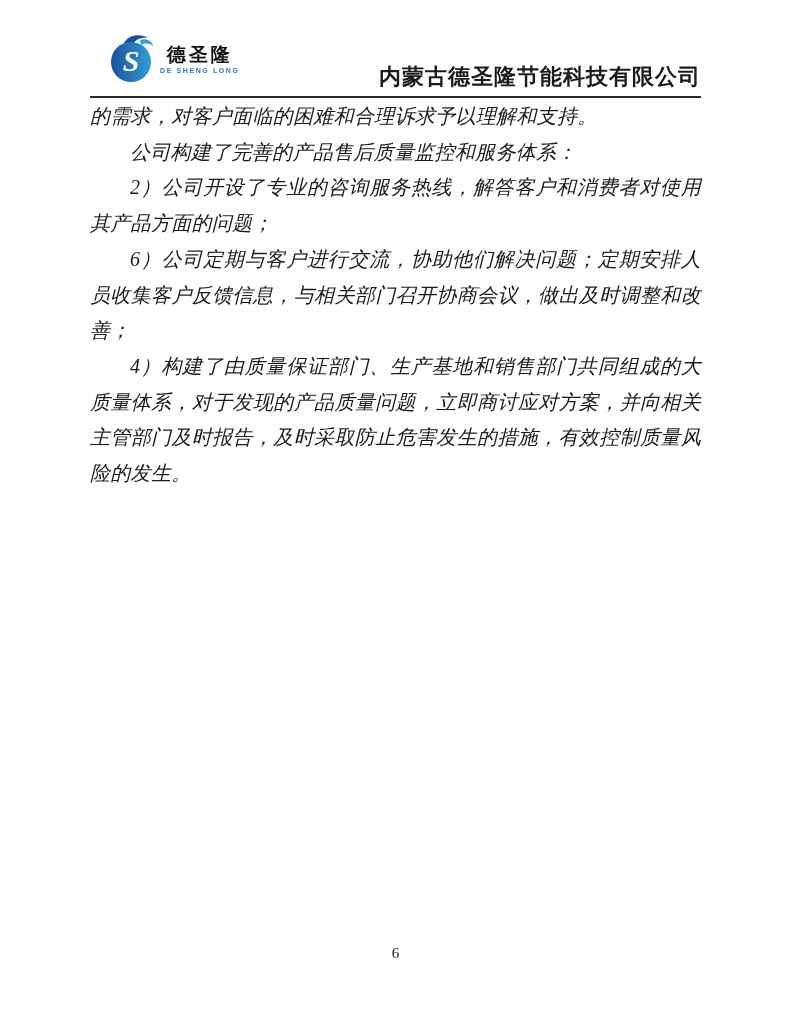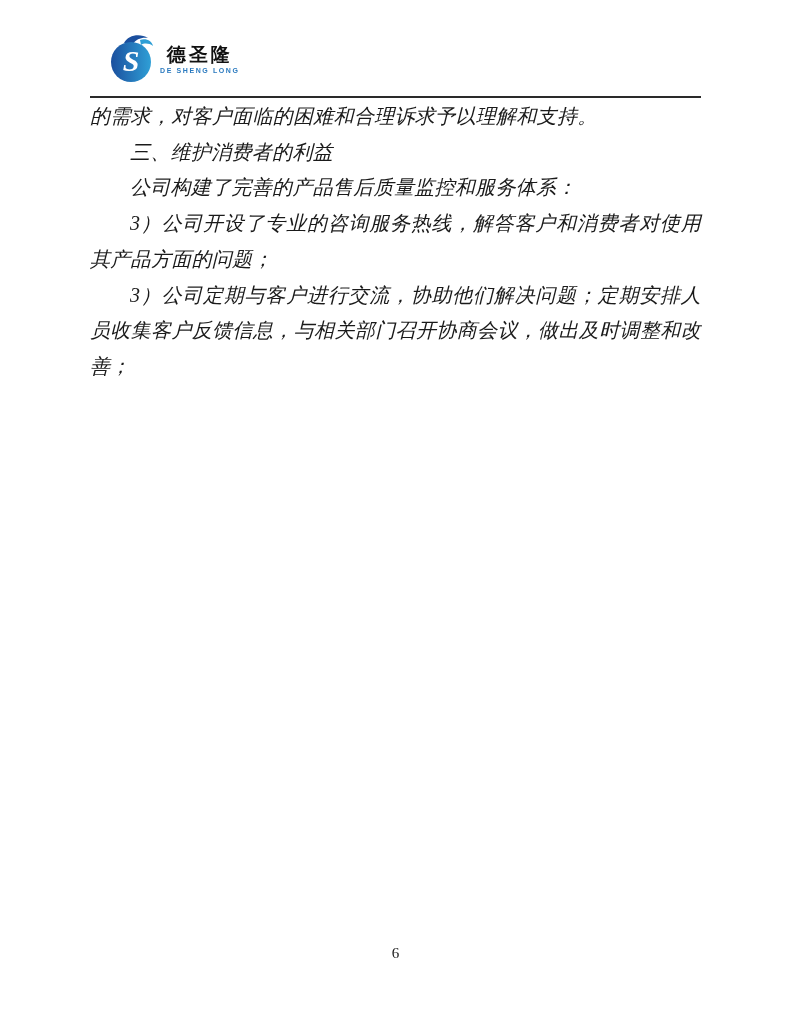--- a/index.html
+++ b/index.html
@@ -116,25 +116,26 @@
 
         <circle cx="21" cy="29" r="20" fill="url(#lg)"></circle>
 
         <text x="21" y="38" text-anchor="middle" font-family="Liberation Serif, DejaVu Serif, serif" font-size="30" font-style="italic" font-weight="bold" fill="#ffffff">S</text>
       </svg>
       <div class="logo-text">
         <div class="logo-cn">德圣隆</div>
         <div class="logo-en">DE SHENG LONG</div>
       </div>
     </div>
+    <div class="company-name">内蒙古德圣隆节能科技有限公司</div>
   </div>
 
   <div class="doc-body">
     <p>的需求，对客户面临的困难和合理诉求予以理解和支持。</p>
-    <p class="indent">三、维护消费者的利益</p>
     <p class="indent">公司构建了完善的产品售后质量监控和服务体系：</p>
-    <p class="indent">3）公司开设了专业的咨询服务热线，解答客户和消费者对使用其产品方面的问题；</p>
-    <p class="indent">3）公司定期与客户进行交流，协助他们解决问题；定期安排人员收集客户反馈信息，与相关部门召开协商会议，做出及时调整和改善；</p>
+    <p class="indent">2）公司开设了专业的咨询服务热线，解答客户和消费者对使用其产品方面的问题；</p>
+    <p class="indent">6）公司定期与客户进行交流，协助他们解决问题；定期安排人员收集客户反馈信息，与相关部门召开协商会议，做出及时调整和改善；</p>
+    <p class="indent">4）构建了由质量保证部门、生产基地和销售部门共同组成的大质量体系，对于发现的产品质量问题，立即商讨应对方案，并向相关主管部门及时报告，及时采取防止危害发生的措施，有效控制质量风险的发生。</p>
   </div>
 
   <div class="page-number">6</div>
 
 </div>
 
 </body></html>

